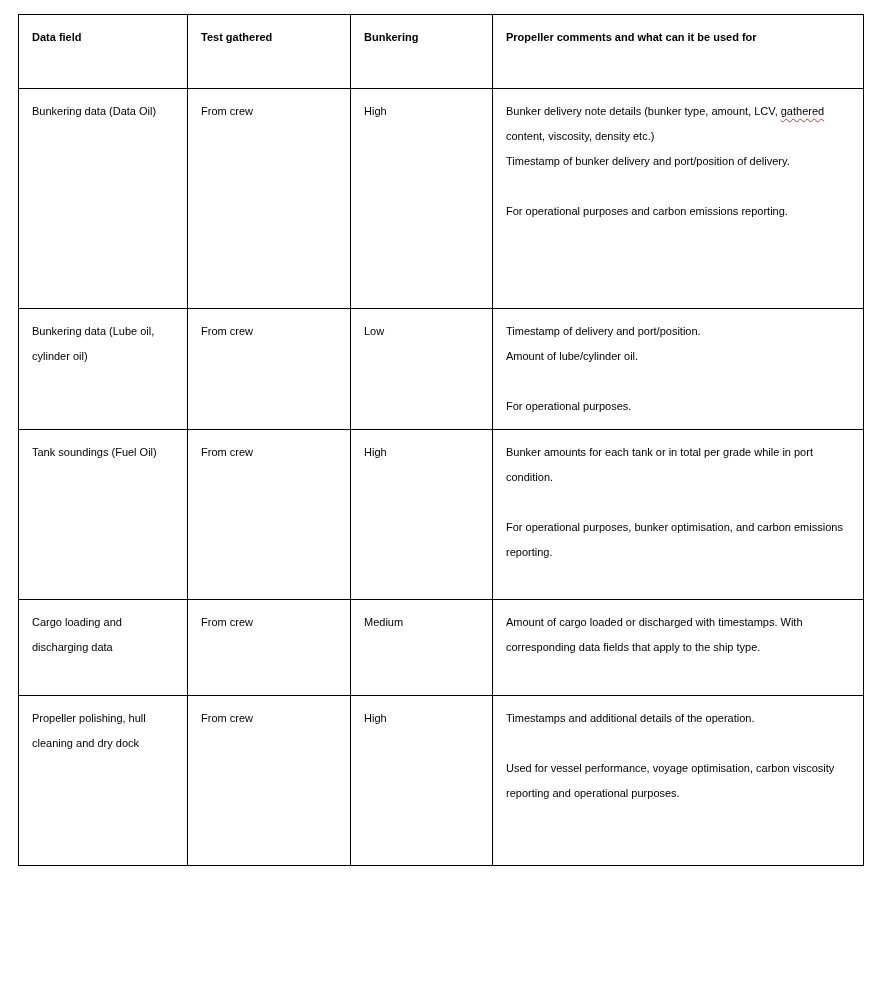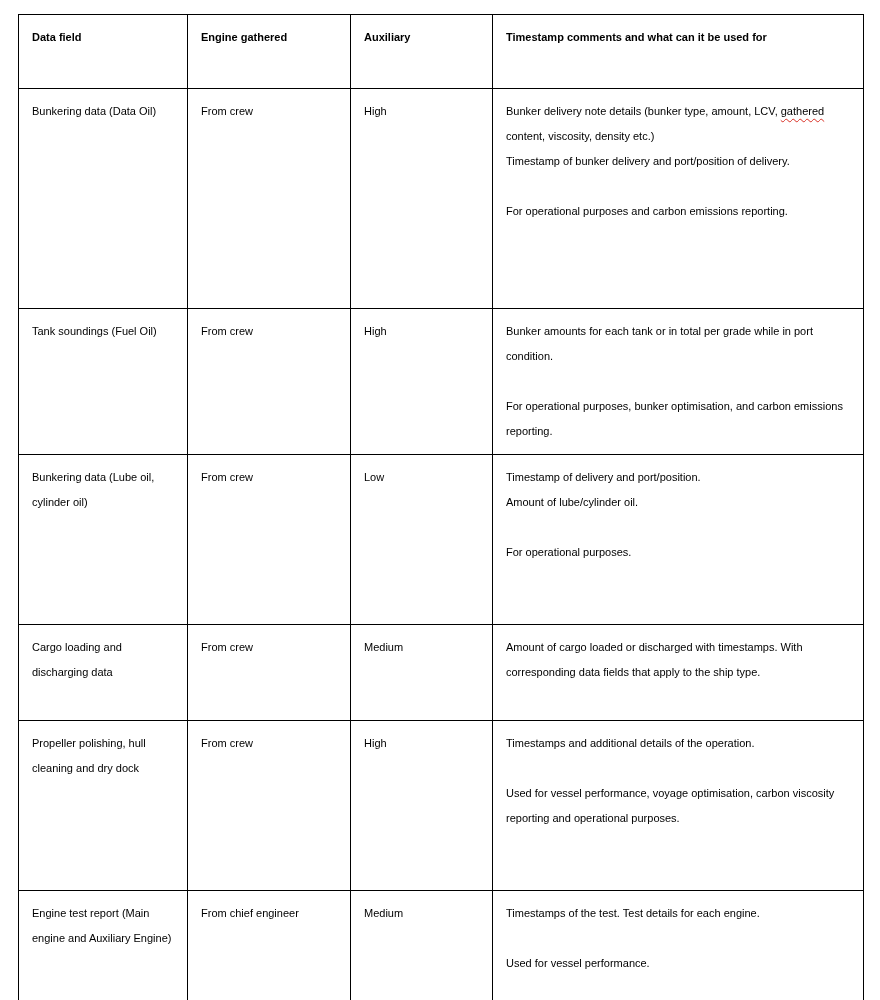--- a/index.html
+++ b/index.html
@@ -53,69 +53,61 @@
   <table class="data-table">
     <colgroup>
       <col style="width:169px">
       <col style="width:163px">
       <col style="width:142px">
       <col style="width:371px">
     </colgroup>
     <thead>
       <tr>
         <th>Data field</th>
-        <th>Engine gathered</th>
-        <th>Auxiliary</th>
-        <th>Timestamp comments and what can it be used for</th>
+        <th>Test gathered</th>
+        <th>Bunkering</th>
+        <th>Propeller comments and what can it be used for</th>
       </tr>
     </thead>
     <tbody>
       <tr>
         <td>Bunkering data (Data Oil)</td>
         <td>From crew</td>
         <td>High</td>
         <td>Bunker delivery note details (bunker type, amount, LCV, <span class="misspelled">gathered</span> content, viscosity, density etc.)
 Timestamp of bunker delivery and port/position of delivery.
 
 For operational purposes and carbon emissions reporting.</td>
       </tr>
       <tr>
-        <td>Tank soundings (Fuel Oil)</td>
-        <td>From crew</td>
-        <td>High</td>
-        <td>Bunker amounts for each tank or in total per grade while in port condition.
-
-For operational purposes, bunker optimisation, and carbon emissions reporting.</td>
-      </tr>
-      <tr>
         <td>Bunkering data (Lube oil, cylinder oil)</td>
         <td>From crew</td>
         <td>Low</td>
         <td>Timestamp of delivery and port/position.
 Amount of lube/cylinder oil.
 
 For operational purposes.</td>
+      </tr>
+      <tr>
+        <td>Tank soundings (Fuel Oil)</td>
+        <td>From crew</td>
+        <td>High</td>
+        <td>Bunker amounts for each tank or in total per grade while in port condition.
+
+For operational purposes, bunker optimisation, and carbon emissions reporting.</td>
       </tr>
       <tr>
         <td>Cargo loading and discharging data</td>
         <td>From crew</td>
         <td>Medium</td>
         <td>Amount of cargo loaded or discharged with timestamps. With corresponding data fields that apply to the ship type.</td>
       </tr>
       <tr>
         <td>Propeller polishing, hull cleaning and dry dock</td>
         <td>From crew</td>
         <td>High</td>
         <td>Timestamps and additional details of the operation.
 
 Used for vessel performance, voyage optimisation, carbon viscosity reporting and operational purposes.</td>
       </tr>
-      <tr>
-        <td>Engine test report (Main engine and Auxiliary Engine)</td>
-        <td>From chief engineer</td>
-        <td>Medium</td>
-        <td>Timestamps of the test. Test details for each engine.
-
-Used for vessel performance.</td>
-      </tr>
     </tbody>
   </table>
 </div>
 
 </body></html>

